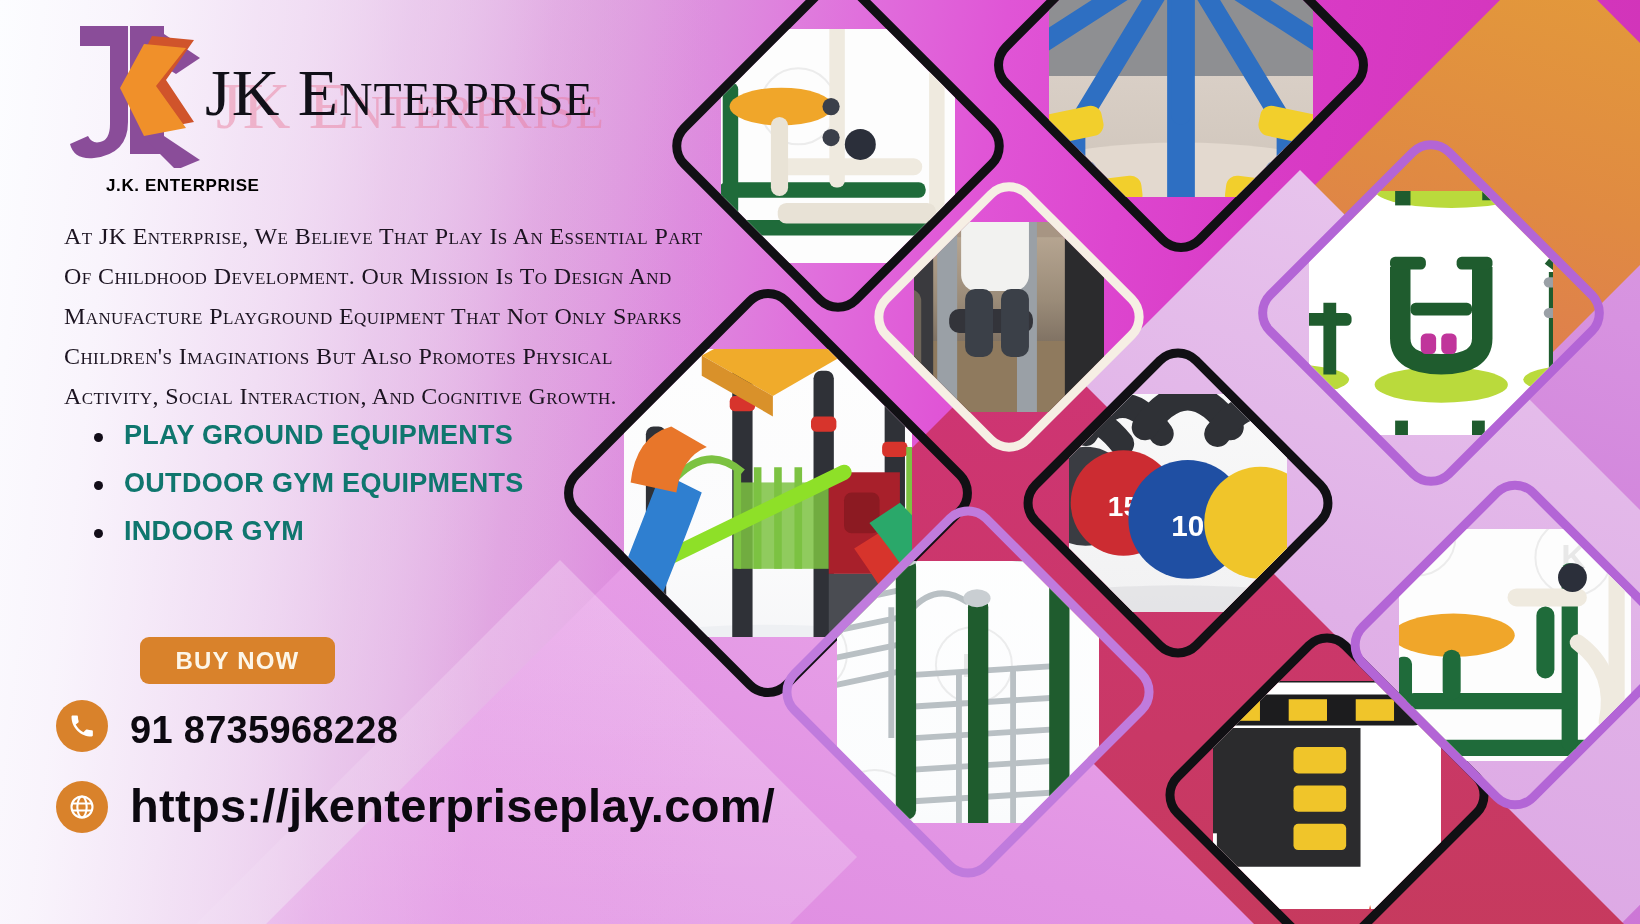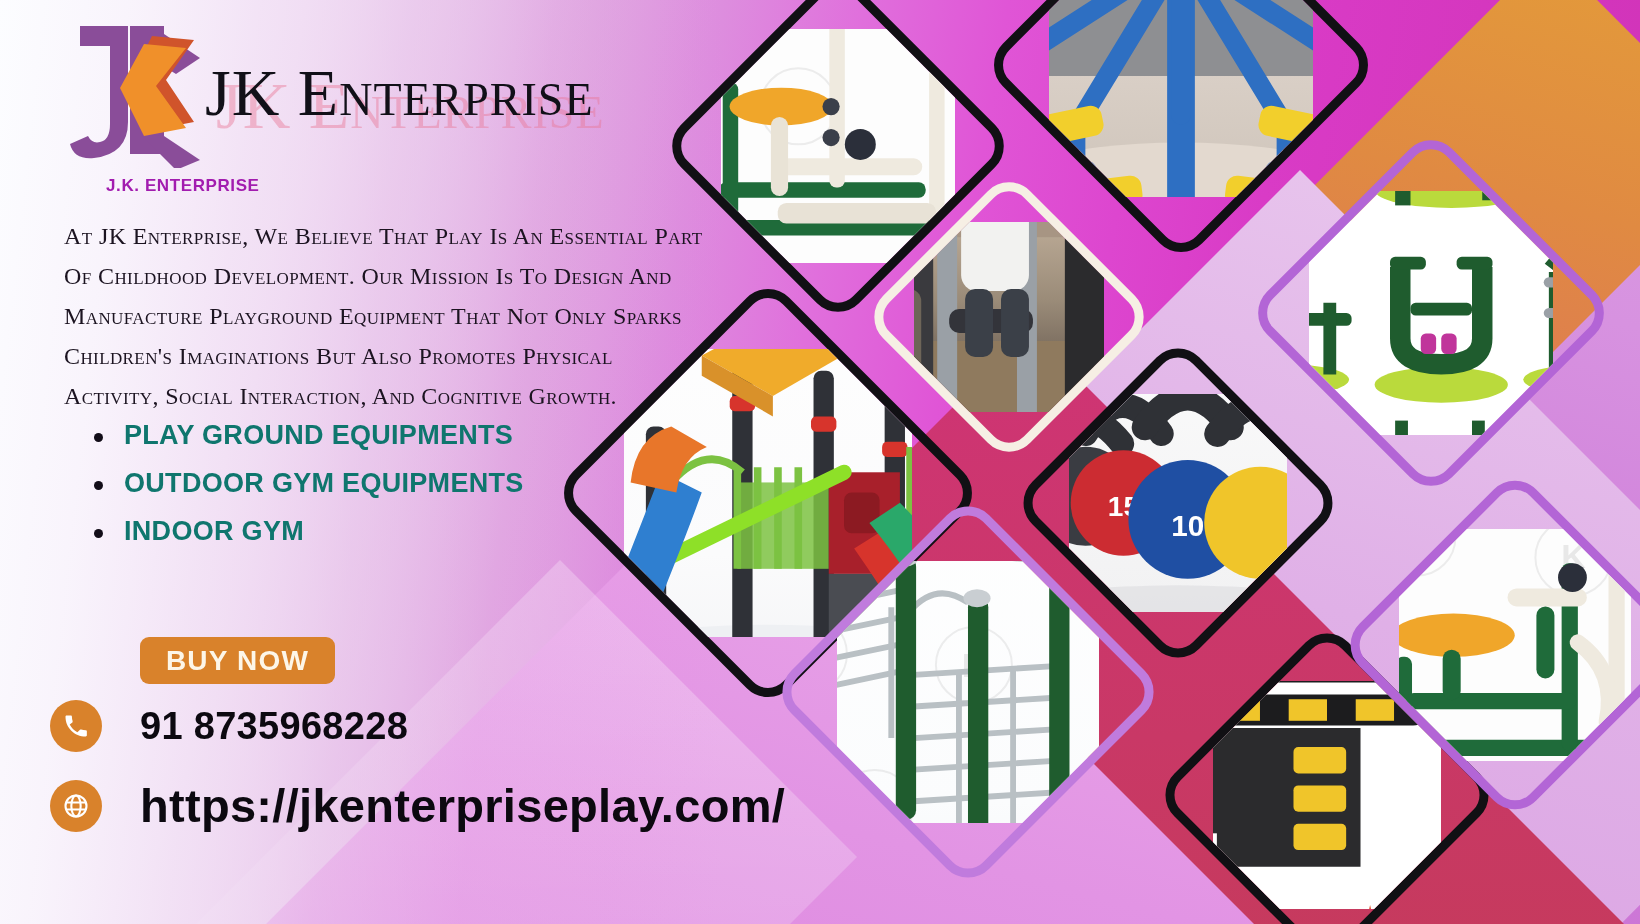--- a/index.html
+++ b/index.html
@@ -108,21 +108,21 @@
     position:absolute; left:68px; top:18px;
     display:flex; align-items:center; gap:16px;
   }
   .logo-mark {
     position:relative; width:135px; height:175px; flex:0 0 auto;
   }
   .logo-mark svg { display:block; }
   .logo-caption {
     position:absolute; left:38px; top:158px;
     font-size:17px; font-weight:bold; letter-spacing:0.6px;
-    color:#a21caf; white-space:nowrap;
+    color:#000000; white-space:nowrap;
     font-family:"Liberation Sans", sans-serif;
   }
   .company-title {
     position:absolute; left:205px; top:55px;
     font-family:Liberation Serif, serif;
     font-size:66px;
     font-variant: small-caps;
     letter-spacing:1px;
     color:#111018;
     white-space:nowrap;
@@ -159,29 +159,29 @@
     width:9px; height:9px; border-radius:50%;
     background:#120d18;
   }
 
   .buy-btn {
     position:absolute; left:140px; top:637px;
     width:195px; height:47px;
     background:#d9822b;
     border:none; border-radius:9px;
     color:#fdf6e8;
-    font-size:28px; font-weight:bold; letter-spacing:1.2px;
+    font-size:24px; font-weight:bold; letter-spacing:1.2px;
     font-family:"Liberation Sans", sans-serif;
     cursor:pointer;
     display:flex; align-items:center; justify-content:center;
   }
 
   .contact-row {
-    position:absolute; left:50px;
-    display:flex; align-items:center; gap:38px;
+    position:absolute; left:56px;
+    display:flex; align-items:flex-end; gap:22px;
   }
   .contact-phone { top:700px; }
   .contact-web   { top:778px; }
 
   .c-icon {
     width:52px; height:52px; border-radius:50%;
     background:#d9822b;
     display:flex; align-items:center; justify-content:center;
     flex:0 0 auto;
   }

